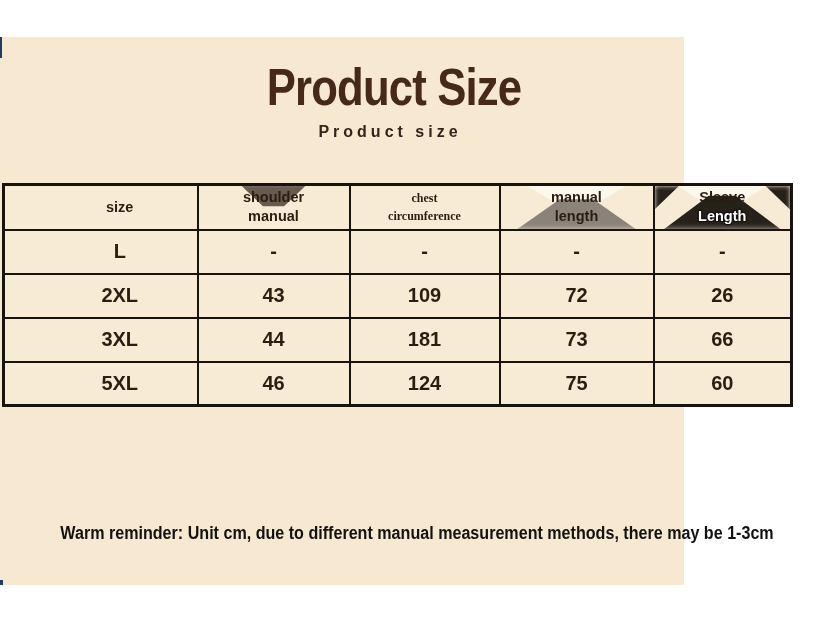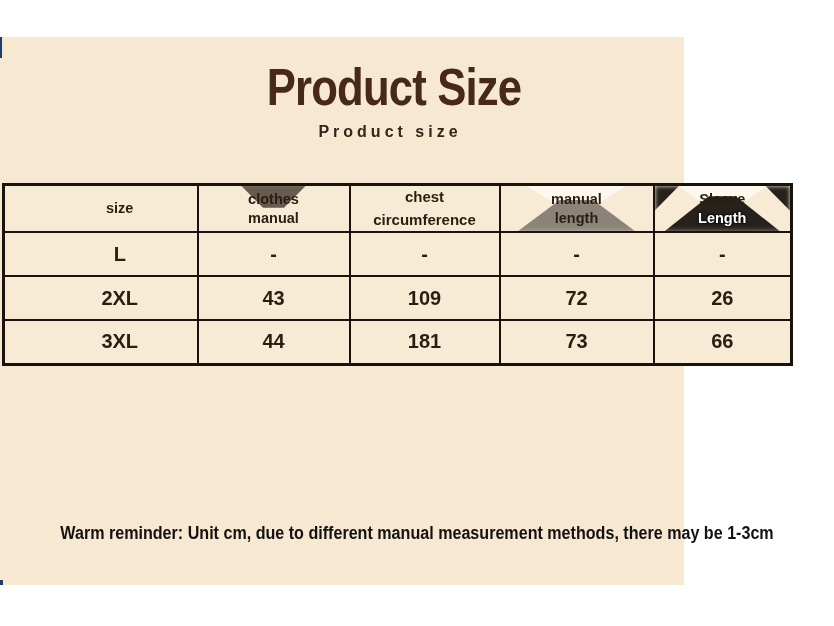--- a/index.html
+++ b/index.html
@@ -41,21 +41,21 @@
     color:var(--text);position:relative;overflow:hidden;
   }
   .size-table{border:3px solid var(--border);}
   .size-table th{height:45px;font-weight:bold;}
   .size-table td{height:44px;font-size:20px;font-weight:bold;}
   col.w0{width:194px;} col.w1{width:152px;} col.w2{width:150px;}
   col.w3{width:154px;} col.w4{width:138px;}
   .size-table td:first-child,.size-table th:first-child{text-indent:38px;}
   th .hlines{position:relative;z-index:3;font-size:14.5px;line-height:1.3;display:block;}
   th.h-size{font-size:30px;letter-spacing:0;}
-  th.h-chest .hlines{font-size:15px;font-weight:bold;line-height:1.5;}
+  th.h-chest .hlines{font-size:12px;font-weight:bold;line-height:1.5;font-family:Liberation Serif, serif;}
   .decor{position:absolute;pointer-events:none;z-index:1;}
   
   .trap-top{
     left:0;top:-4px;width:100%;height:110%;
     background:var(--decor_shoulder);
     clip-path:polygon(26% 0,74% 0,57% 52%,43% 52%);
     filter:blur(3px);
   }
   
   .wedge-light{
@@ -116,21 +116,21 @@
           <col class="w4">
       </colgroup>
       <thead>
         <tr>
           <th class="h-size">
             <span class="hlines"><span>size</span></span>
           </th>
           <th>
             <span class="decor trap-top"></span>
             <span class="hlines">
-              <span>clothes</span><br>
+              <span>shoulder</span><br>
               <span>manual</span>
             </span>
           </th>
           <th class="h-chest">
             <span class="hlines">
               <span>chest</span><br>
               <span>circumference</span>
             </span>
           </th>
           <th>
@@ -168,18 +168,25 @@
           <td>72</td>
           <td>26</td>
         </tr>
         <tr>
           <td>3XL</td>
           <td>44</td>
           <td>181</td>
           <td>73</td>
           <td>66</td>
         </tr>
+        <tr>
+          <td>5XL</td>
+          <td>46</td>
+          <td>124</td>
+          <td>75</td>
+          <td>60</td>
+        </tr>
       </tbody>
     </table>
 
     <div class="reminder">Warm reminder: Unit cm, due to different manual measurement methods, there may be 1-3cm</div>
   </div>
 </div>
 
 </body></html>

